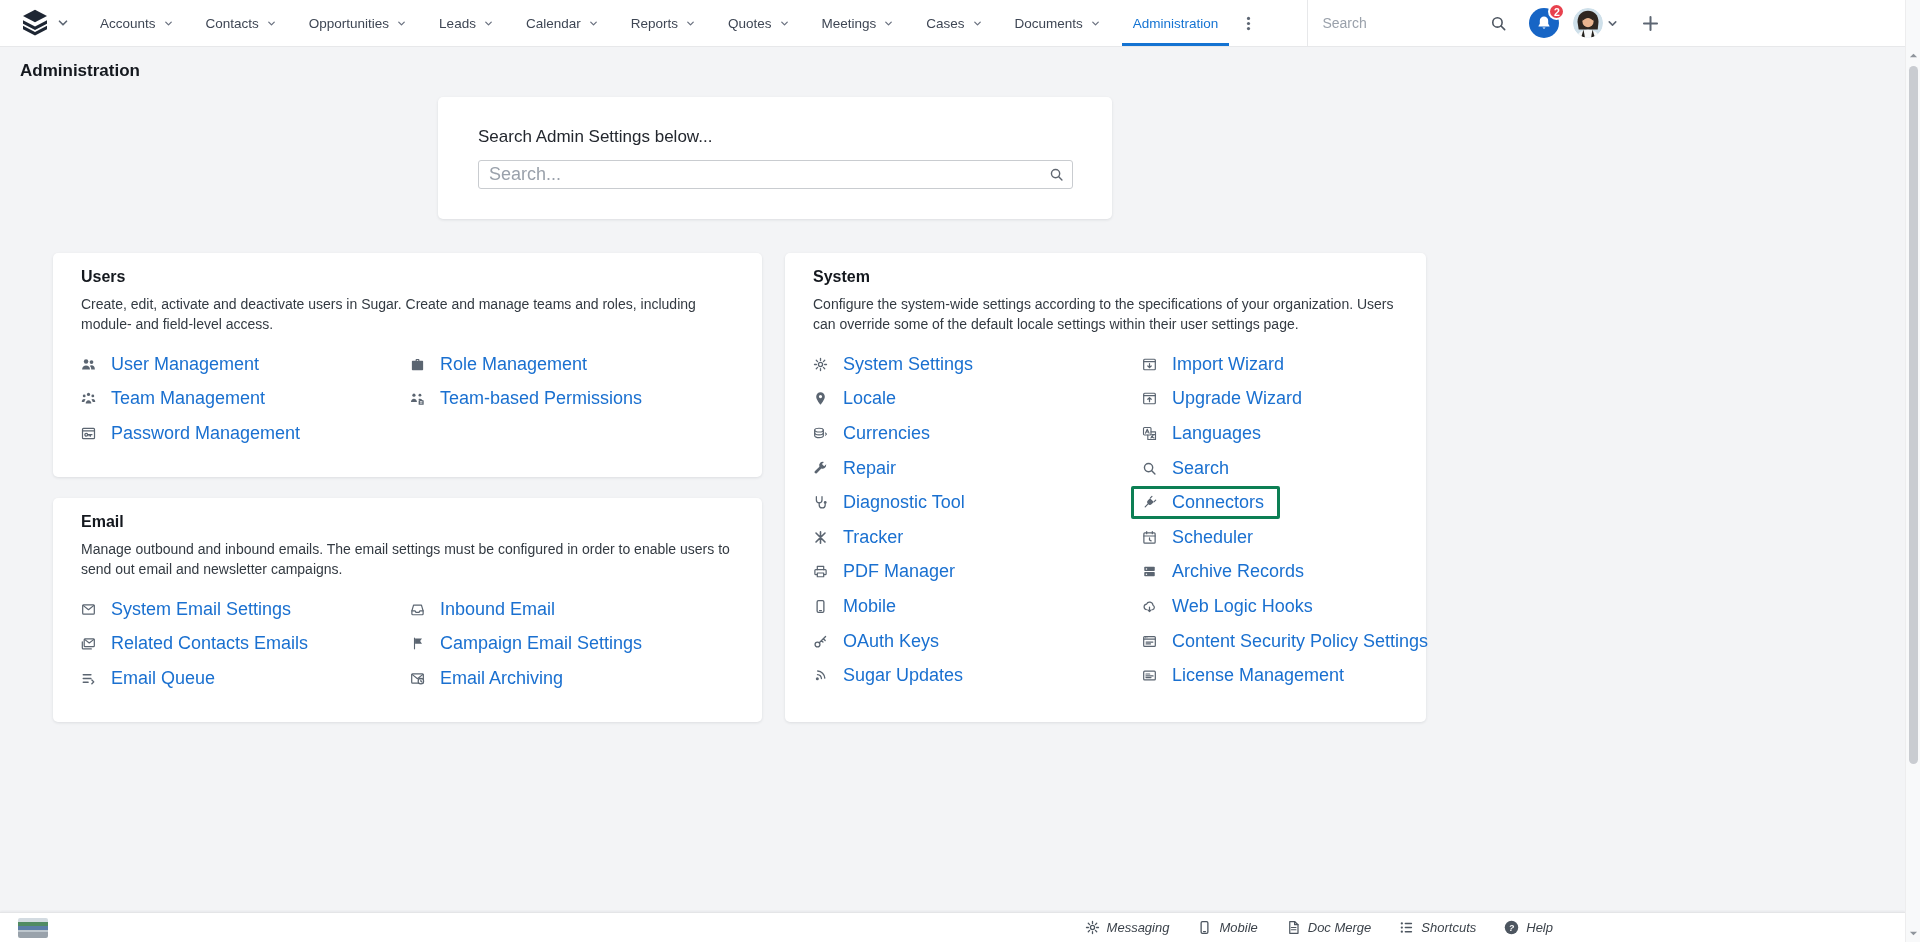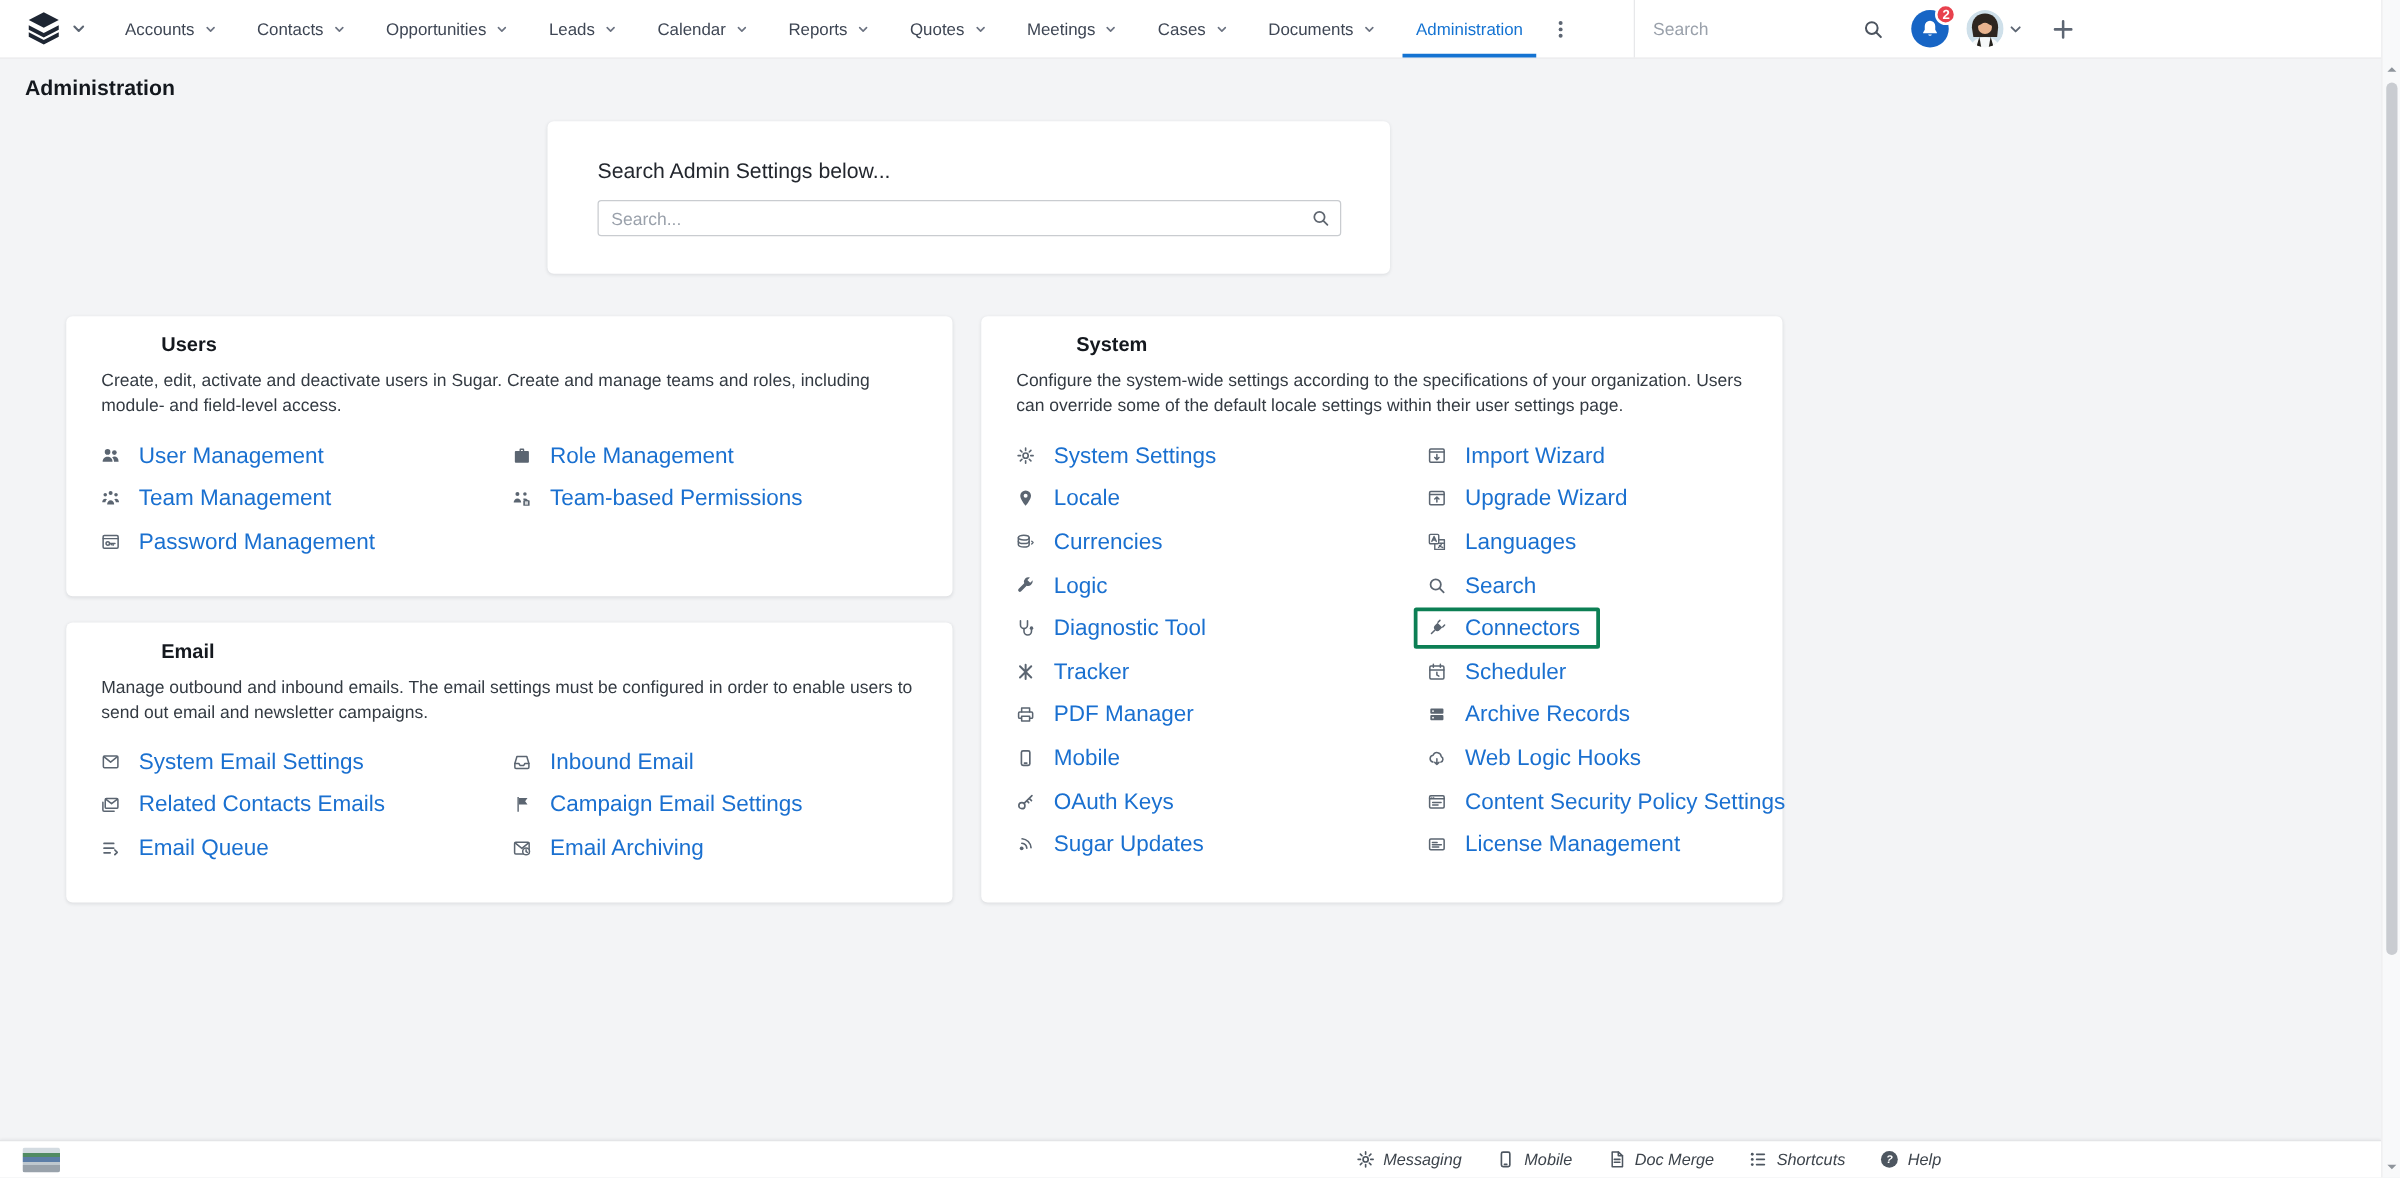--- a/index.html
+++ b/index.html
@@ -41,31 +41,31 @@
 
   
   .page { position:absolute; top:47px; bottom:30px; left:0; right:15px; }
   .page-title { position:absolute; left:20px; top:14px; font-size:17px; font-weight:700; color:var(--text-dark,#14181e); }
 
   .search-card { position:absolute; left:438px; top:50px; width:674px; height:122px; background:#fff;
                  border-radius:5px; box-shadow:0 1px 3px rgba(20,26,38,.10); }
   .search-card h2 { margin:30px 0 0 40px; font-size:17px; font-weight:400; color:#23272e; }
   .admin-search-box { position:absolute; left:40px; top:63px; width:595px; height:29px; }
   .admin-search-box input { width:100%; height:100%; border:1px solid #c9ccd0; border-radius:3px; padding:0 30px 0 10px;
-                            font-size:14px; color:#3e4654; font-family:inherit; outline:none; }
+                            font-size:18px; color:#3e4654; font-family:inherit; outline:none; }
   .admin-search-box input::placeholder { color:#9aa1ab; }
   .admin-search-icon { position:absolute; right:9px; top:7px; width:15px; height:15px; color:#5f6670; cursor:pointer; }
 
   .columns { position:absolute; left:53px; top:206px; display:flex; gap:23px; align-items:flex-start; }
   .col-left { width:709px; display:flex; flex-direction:column; gap:21px; }
   .col-right { width:641px; }
   .card { background:#fff; border-radius:5px; box-shadow:0 1px 3px rgba(20,26,38,.10); padding:15px 28px 0; }
   .card.h224 { height:224px; }
   .card.h469 { height:469px; }
-  .card h3 { font-size:16px; font-weight:700; color:var(--text-dark,#14181e);margin-left:48px; }
+  .card h3 { font-size:16px; font-weight:700; color:var(--text-dark,#14181e); }
   .card .desc { margin-top:9px; font-size:14px; line-height:19.5px; color:#333a42; max-width:657px; }
   .card.system .desc { max-width:695px; }
   .links { margin-top:13px; display:grid; grid-template-columns:329px auto; grid-auto-rows:34.6px; align-items:center; }
   .link-cell { display:flex; align-items:center; height:100%; }
   .admin-link { display:inline-flex; align-items:center; gap:15px; text-decoration:none; cursor:pointer; }
   .link-icn { width:15px; height:15px; color:var(--icon-gray,#5b6571); flex:0 0 auto; }
   .link-label { font-size:18px; color:var(--link,#1a70d0); white-space:nowrap; }
   .admin-link.highlighted { border:3px solid var(--green-highlight,#0c7f54); border-radius:2px;
                             margin-left:-11px; padding:3px 13px 3px 8px; }
 
@@ -492,21 +492,21 @@
                   <span class="link-label">Languages</span>
                 </a>
               </div>
               <div class="link-cell">
                 <a class="admin-link" href="#">
                   <span class="icn link-icn">
                     <svg viewBox="0 0 16 16" fill="currentColor">
                       <path d="M14 4.2a3.9 3.9 0 0 1-5.1 3.9l-4.9 4.9a1.5 1.5 0 0 1-2.1-2.1l4.9-4.9A3.9 3.9 0 0 1 11.7 1l-2.2 2.2 2.4 2.4L14.1 3.4c0 .3-.1.5-.1.8z"></path>
                     </svg>
                   </span>
-                  <span class="link-label">Logic</span>
+                  <span class="link-label">Repair</span>
                 </a>
               </div>
               <div class="link-cell">
                 <a class="admin-link" href="#">
                   <span class="icn link-icn">
                     <svg viewBox="0 0 16 16" fill="none" stroke="currentColor" stroke-width="1.5" stroke-linecap="round">
                       <circle cx="7" cy="7" r="4.4"></circle>
                       <path d="m10.4 10.4 3.4 3.4"></path>
                     </svg>
                   </span>

